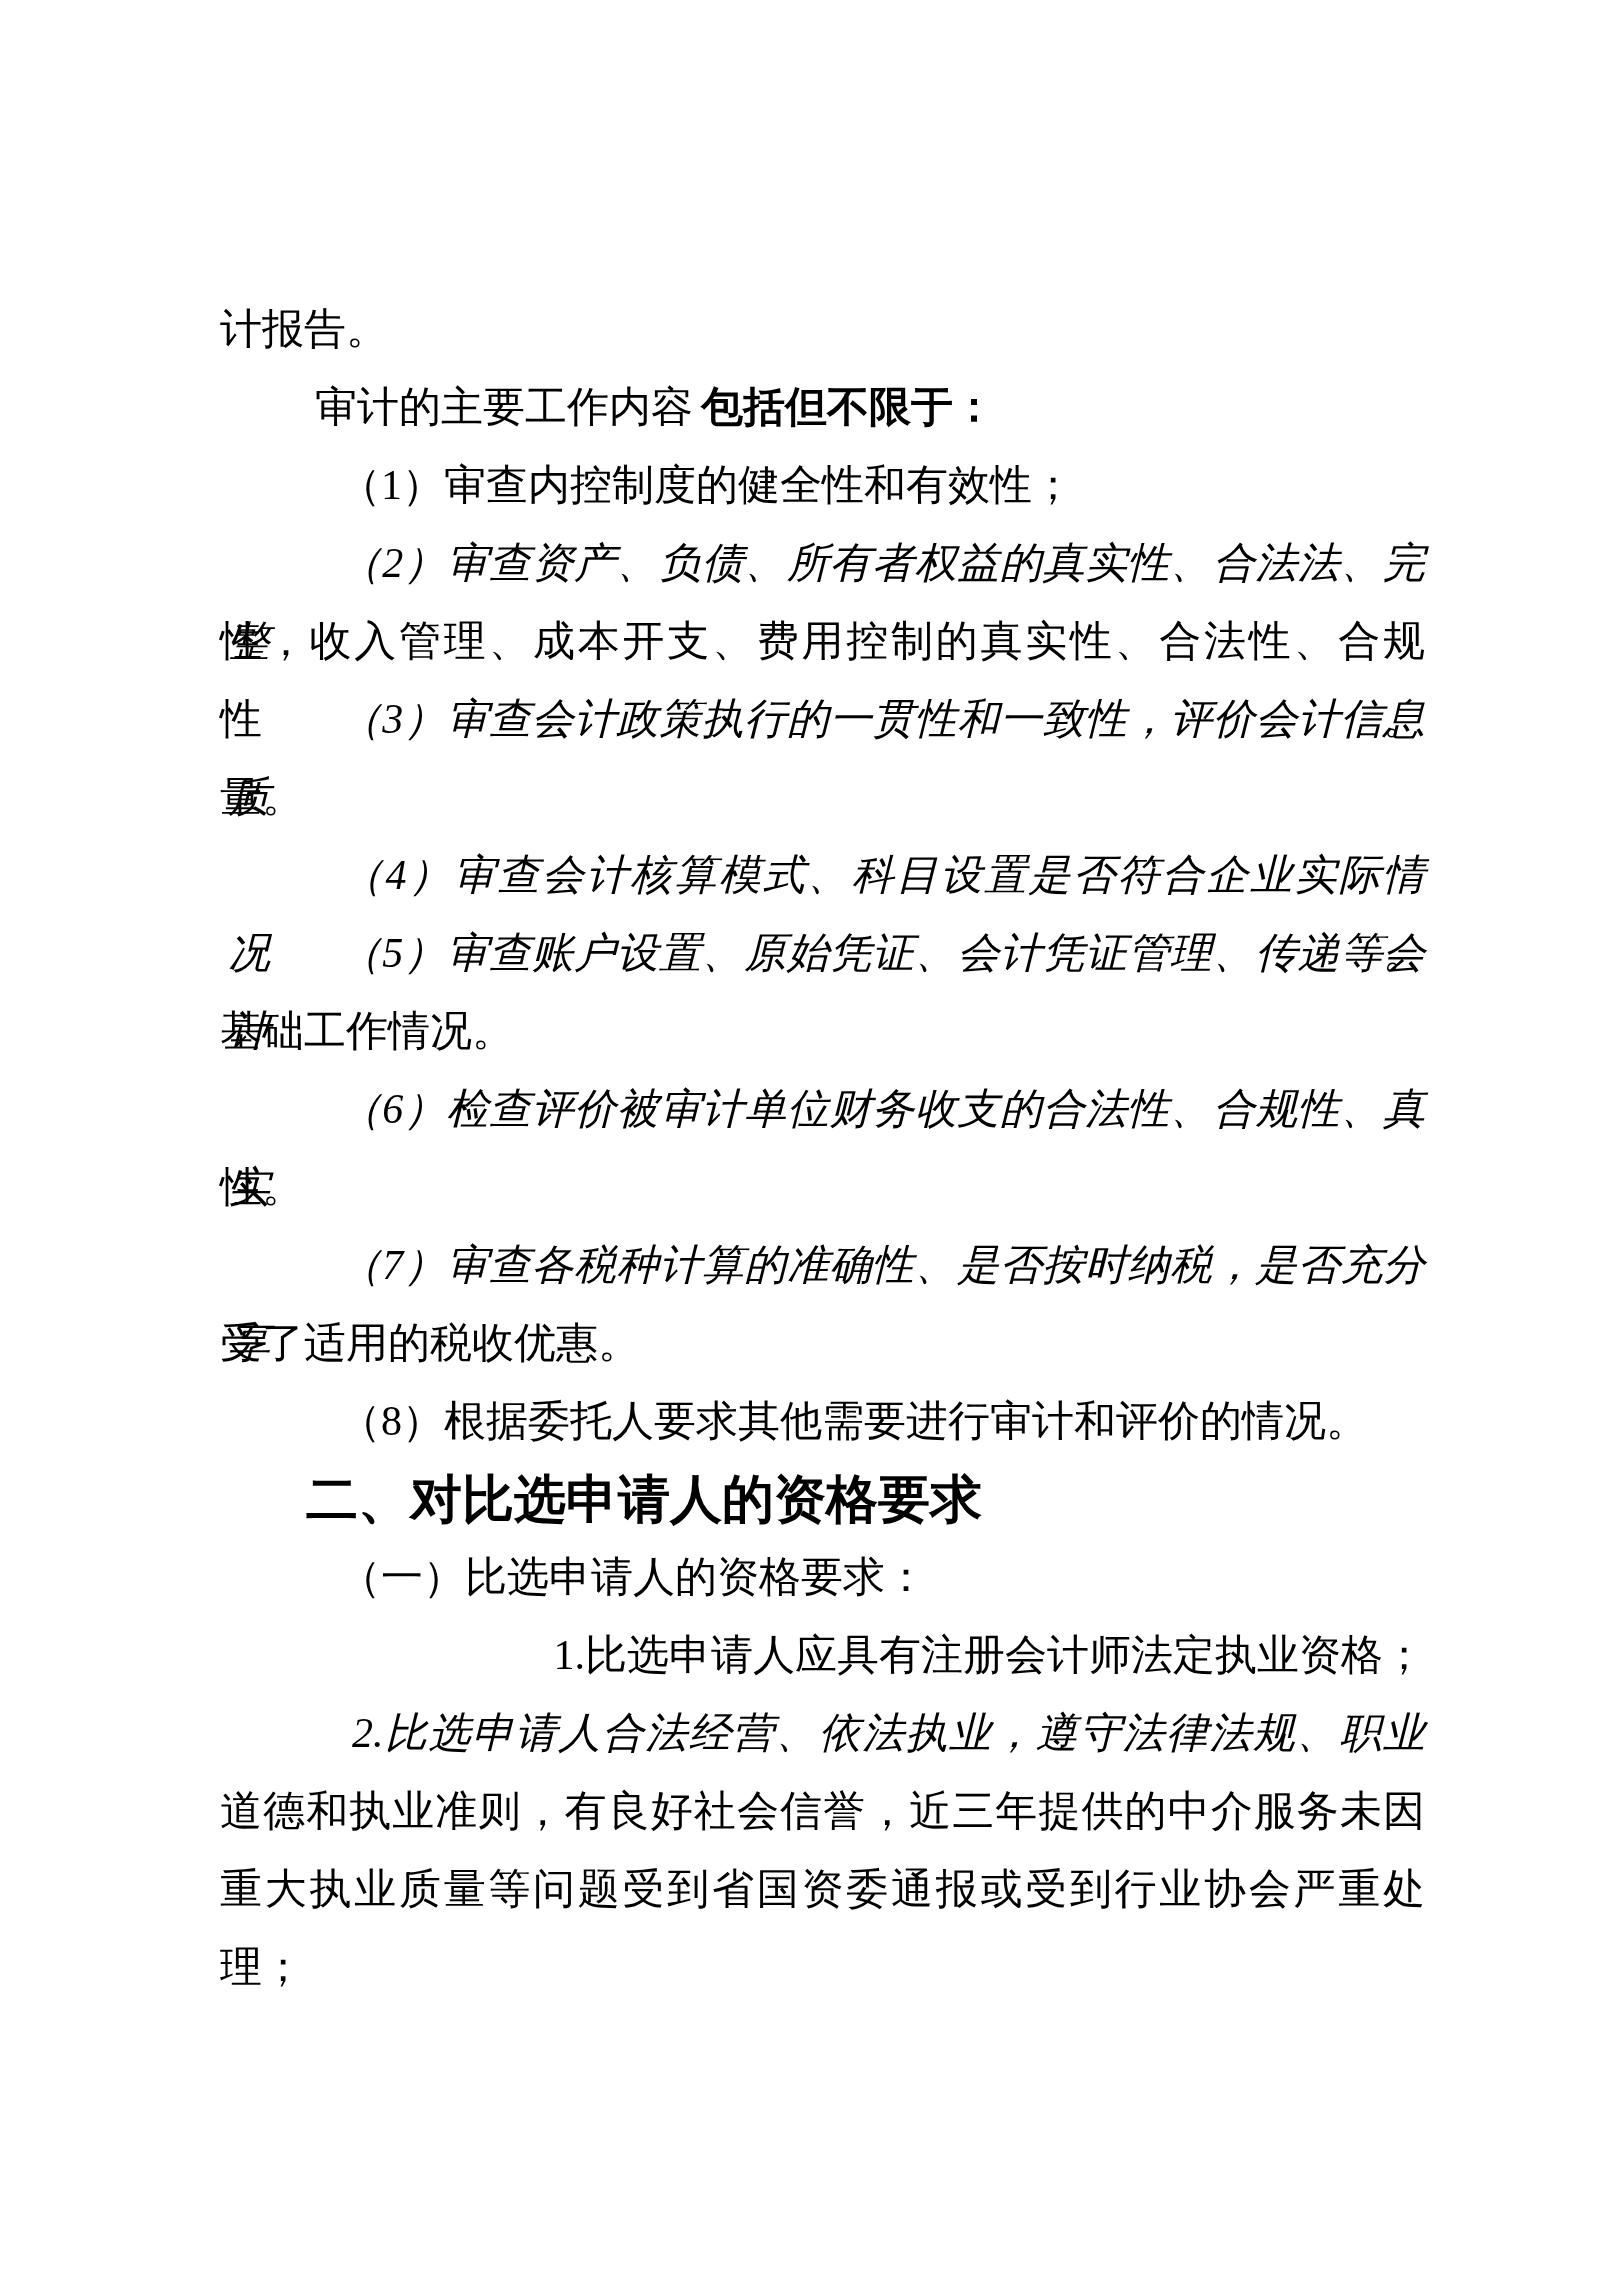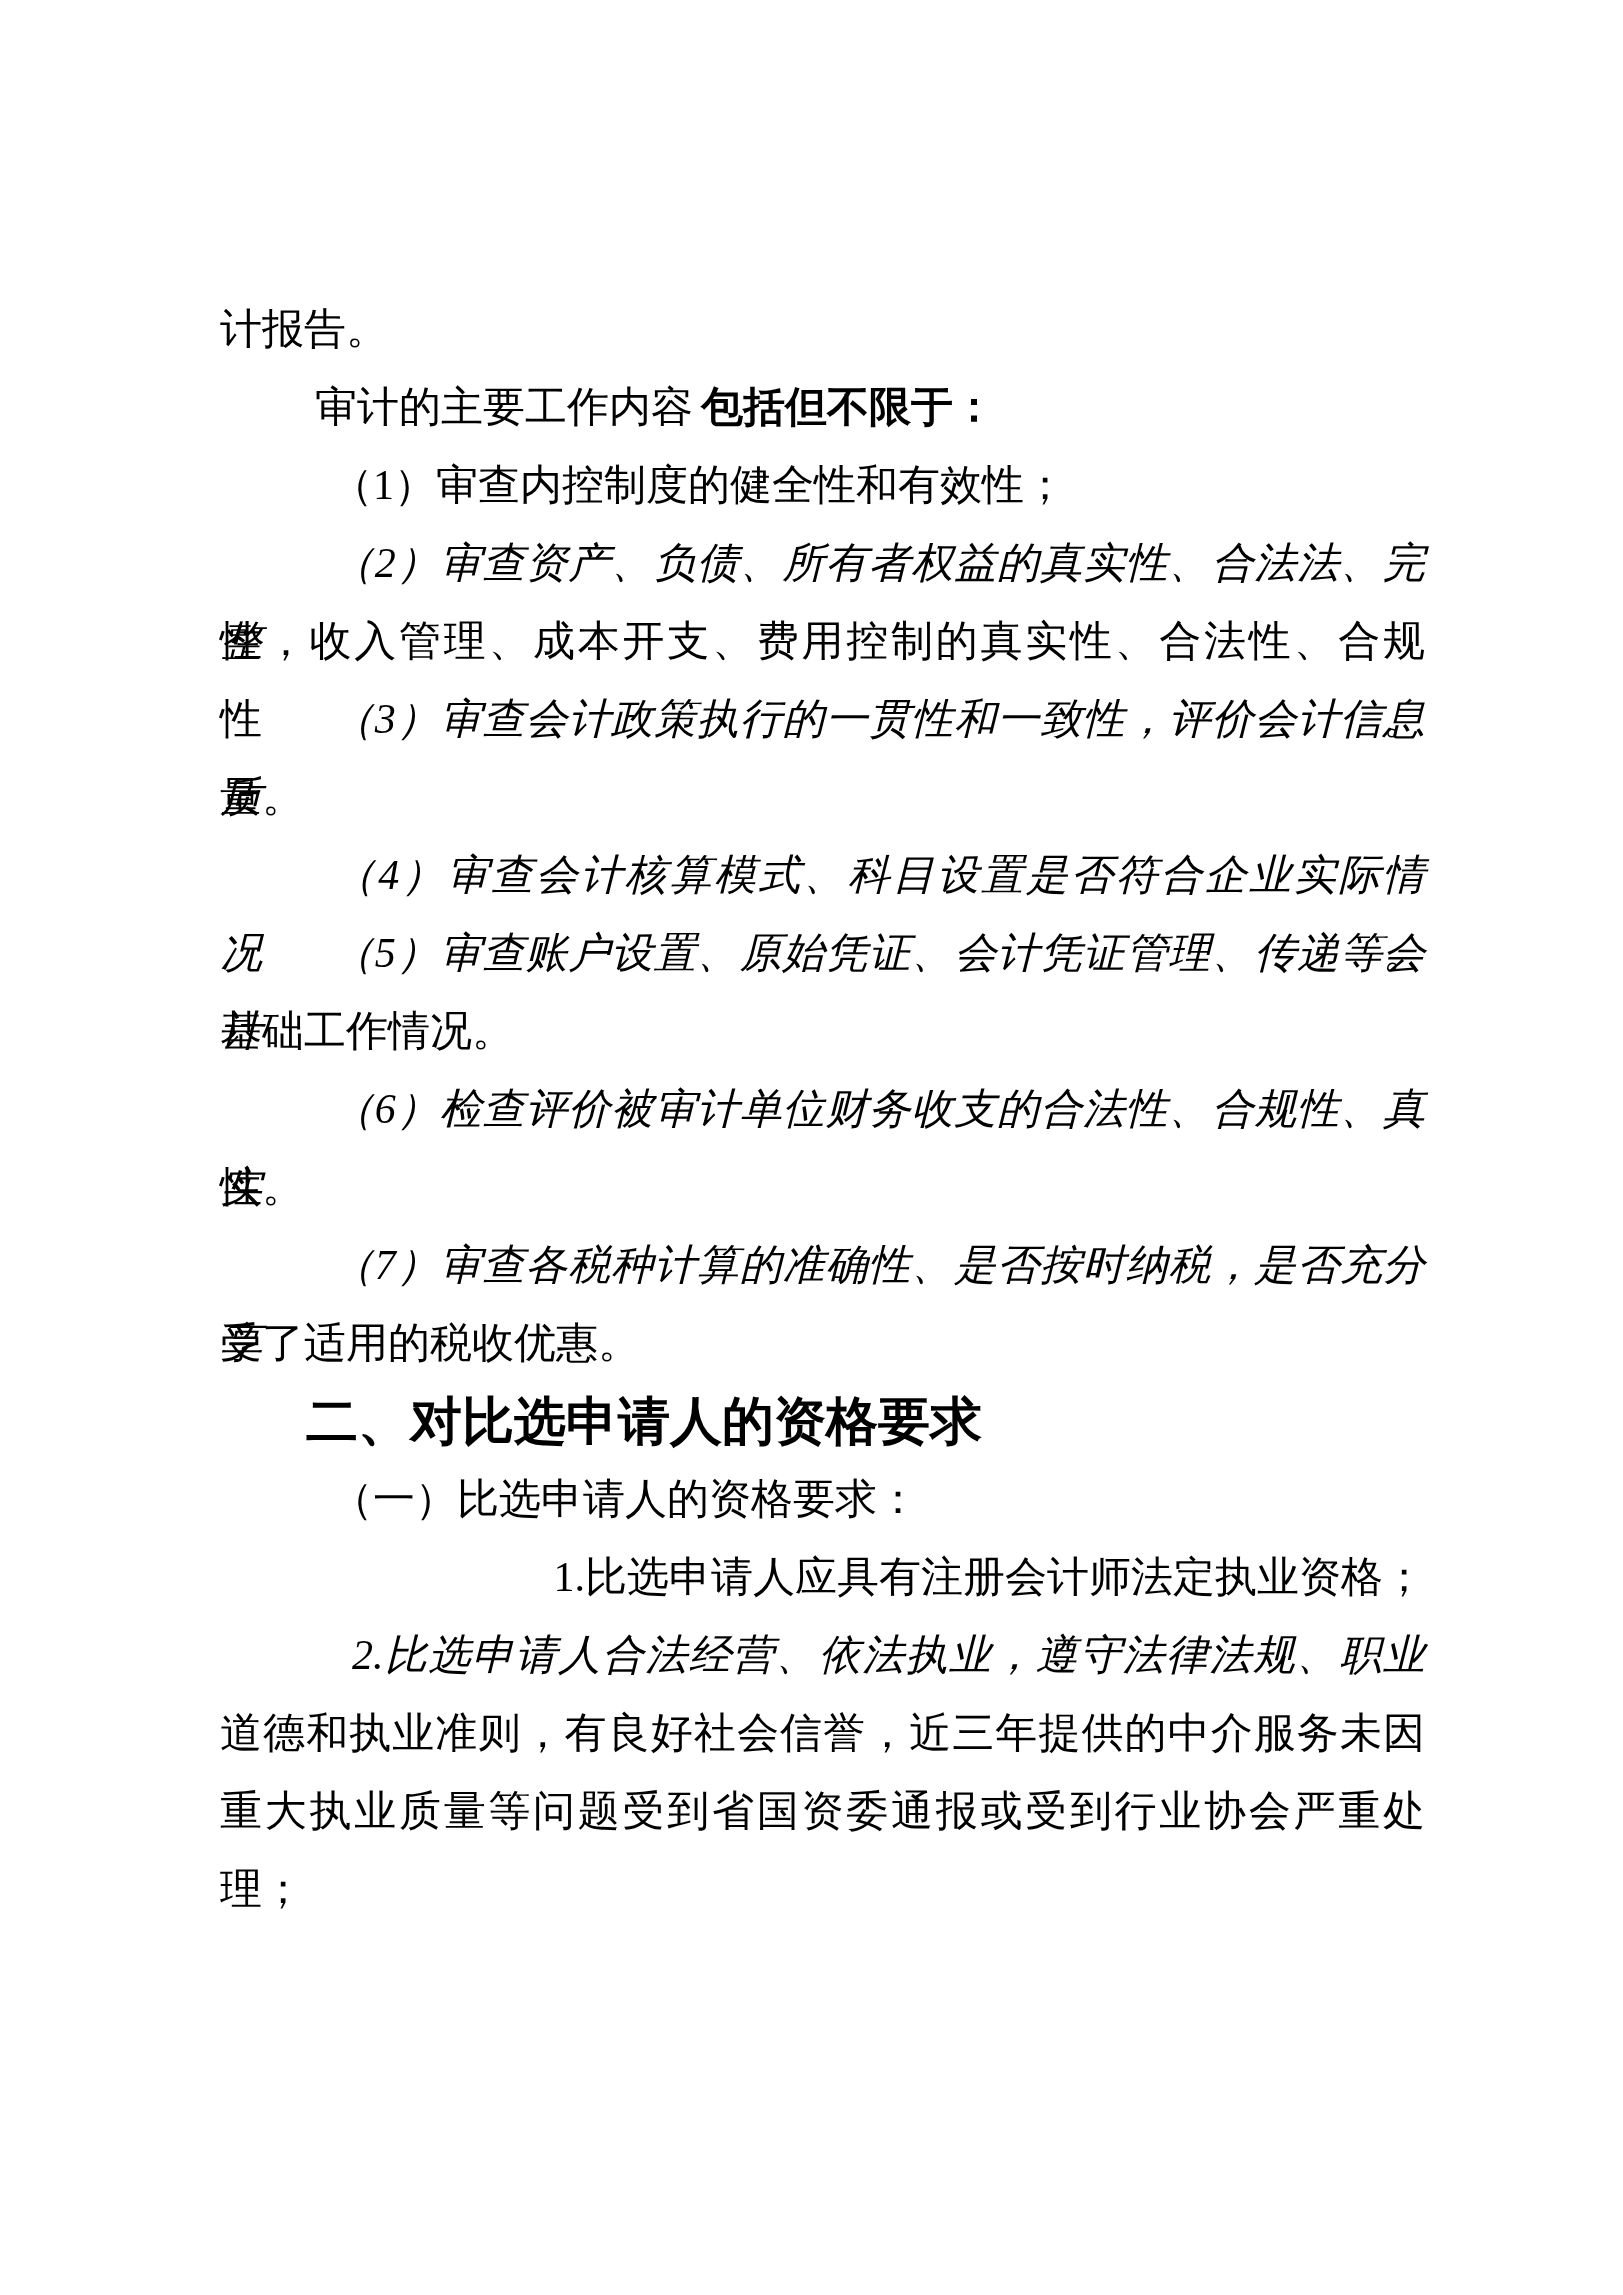--- a/index.html
+++ b/index.html
@@ -33,21 +33,21 @@
   
   .line.fill {
     white-space: normal;
     text-align: justify;
     text-align-last: justify;
     -moz-text-align-last: justify;
   }
   
   .ind-p  { padding-left: 95px; }  
   .ind-h  { padding-left: 86px; }  
-  .ind-br { padding-left: 111px; }  
+  .ind-br { padding-left: 111px; margin-left: 8px; }  
   .ind-n  { padding-left: 132px; text-align: right; }  
   .line.fill.ind-br, .line.fill.ind-n {
     padding-left: 0;
     font-style: italic;
   }
   .line.fill.ind-br > .lead-pad { display: inline-block; width: 111px; }
   .line.fill.ind-n  > .lead-pad { display: inline-block; width: 132px; }
 
   .bold-seg {
     font-weight: 700;
@@ -115,20 +115,23 @@
     </div>
 
     <div class="line fill ind-br">
       <span class="lead-pad"></span><span>（7）审查各税种计算的准确性、是否按时纳税，是否充分享</span>
     </div>
 
     <div class="line">
       <span>受了适用的税收优惠。</span>
     </div>
 
+    <div class="line ind-br">
+      <span>（8）根据委托人要求其他需要进行审计和评价的情况。</span>
+    </div>
 
     <div class="line ind-h">
       <span class="heading-text">二、对比选申请人的资格要求</span>
     </div>
 
     <div class="line ind-br">
       <span>（一）比选申请人的资格要求：</span>
     </div>
 
     <div class="line ind-n">

